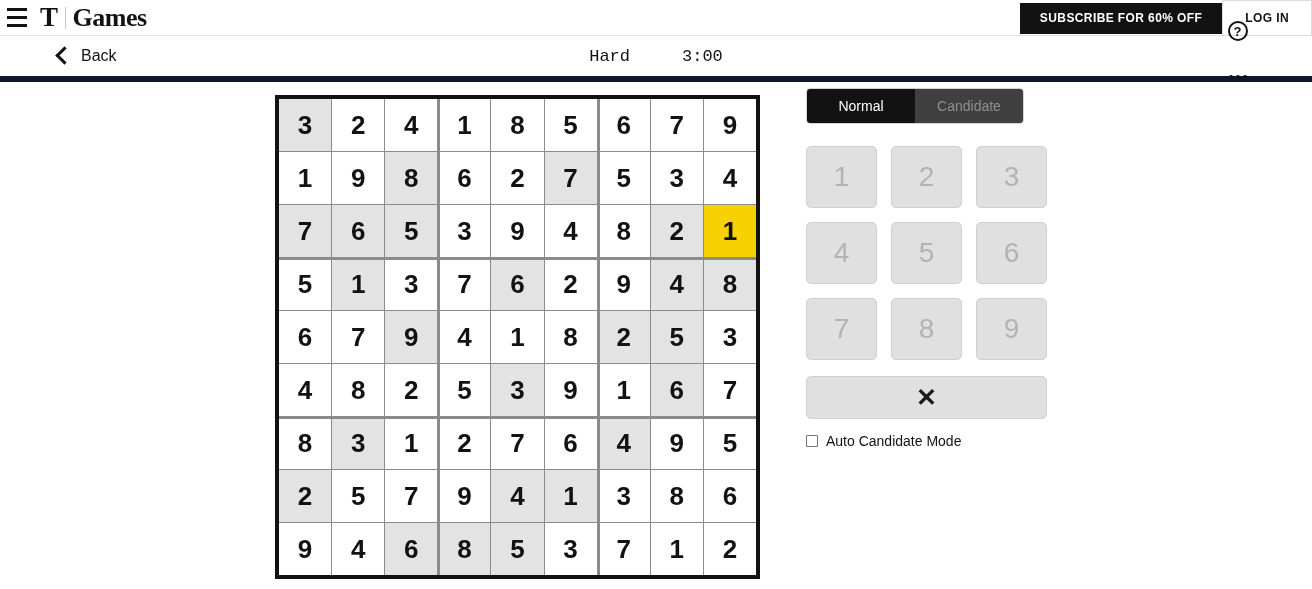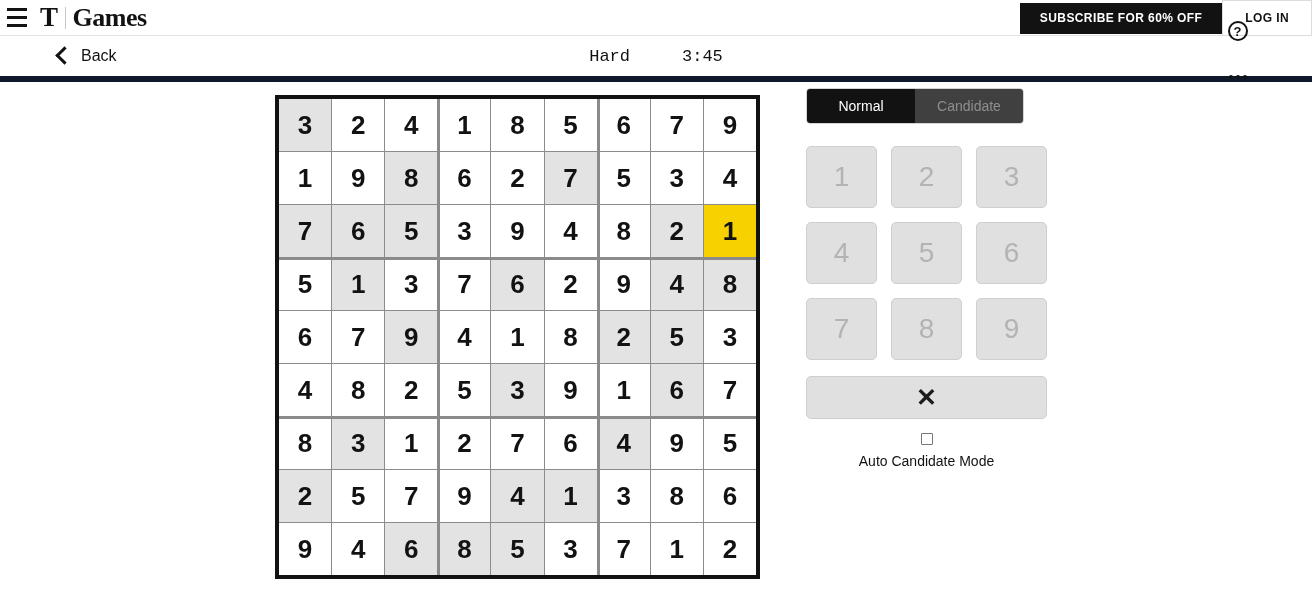--- a/index.html
+++ b/index.html
@@ -262,21 +262,20 @@
     color: #1c1c1c;
     font-weight: 700;
     line-height: 1;
     font-family: "Liberation Sans", sans-serif;
   }
   .auto-row {
     margin-top: 14px;
     display: flex; align-items: center;
     gap: 8px;
     cursor: pointer;
-    flex-direction: column;
   }
   .chkbox {
     width: 12px; height: 12px;
     border: 1px solid #767676;
     background: #ffffff;
     border-radius: 1px;
     flex: none;
   }
   .auto-label {
     font-size: 14px;
@@ -304,21 +303,21 @@
   </div>
 </div>
 
 <div class="toolbar">
   <div class="back-btn">
     <span class="chev-left"></span>
     <span class="back-label">Back</span>
   </div>
   <div class="toolbar-center">
     <span>Hard</span>
-    <span>3:45</span>
+    <span>3:00</span>
   </div>
   <div class="toolbar-right">
     <span class="print-btn">Print</span>
     <span class="icon-btn">
       <span class="help-circle">?</span>
     </span>
     <span class="icon-btn">
       <span class="dots">
         <i></i>
         <i></i>

